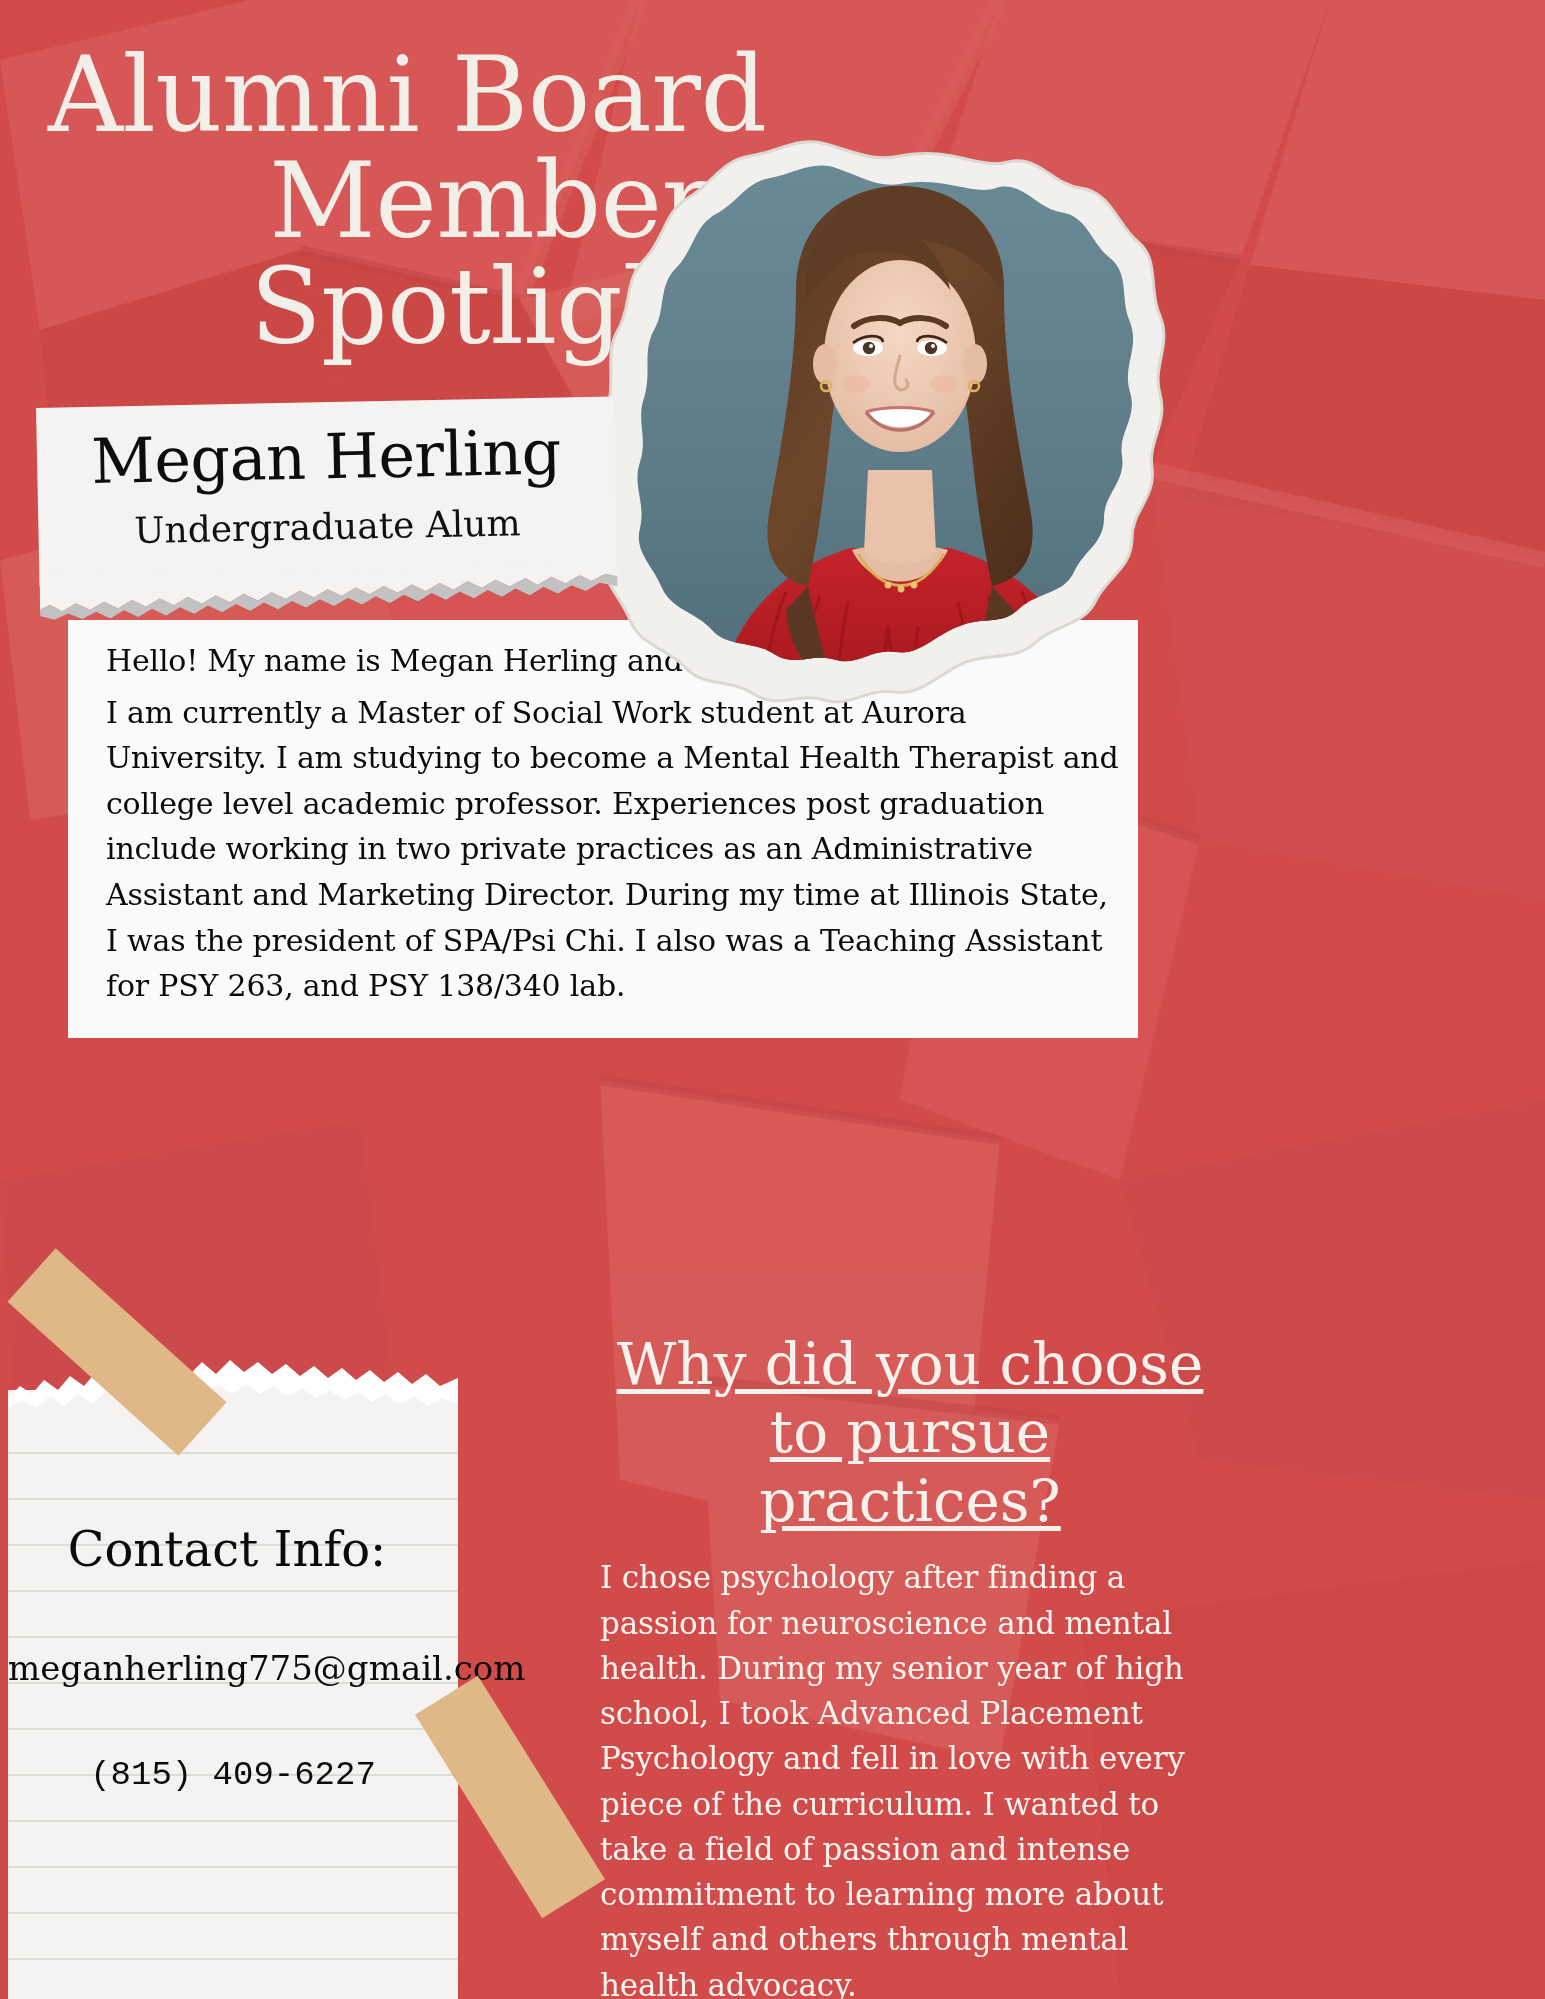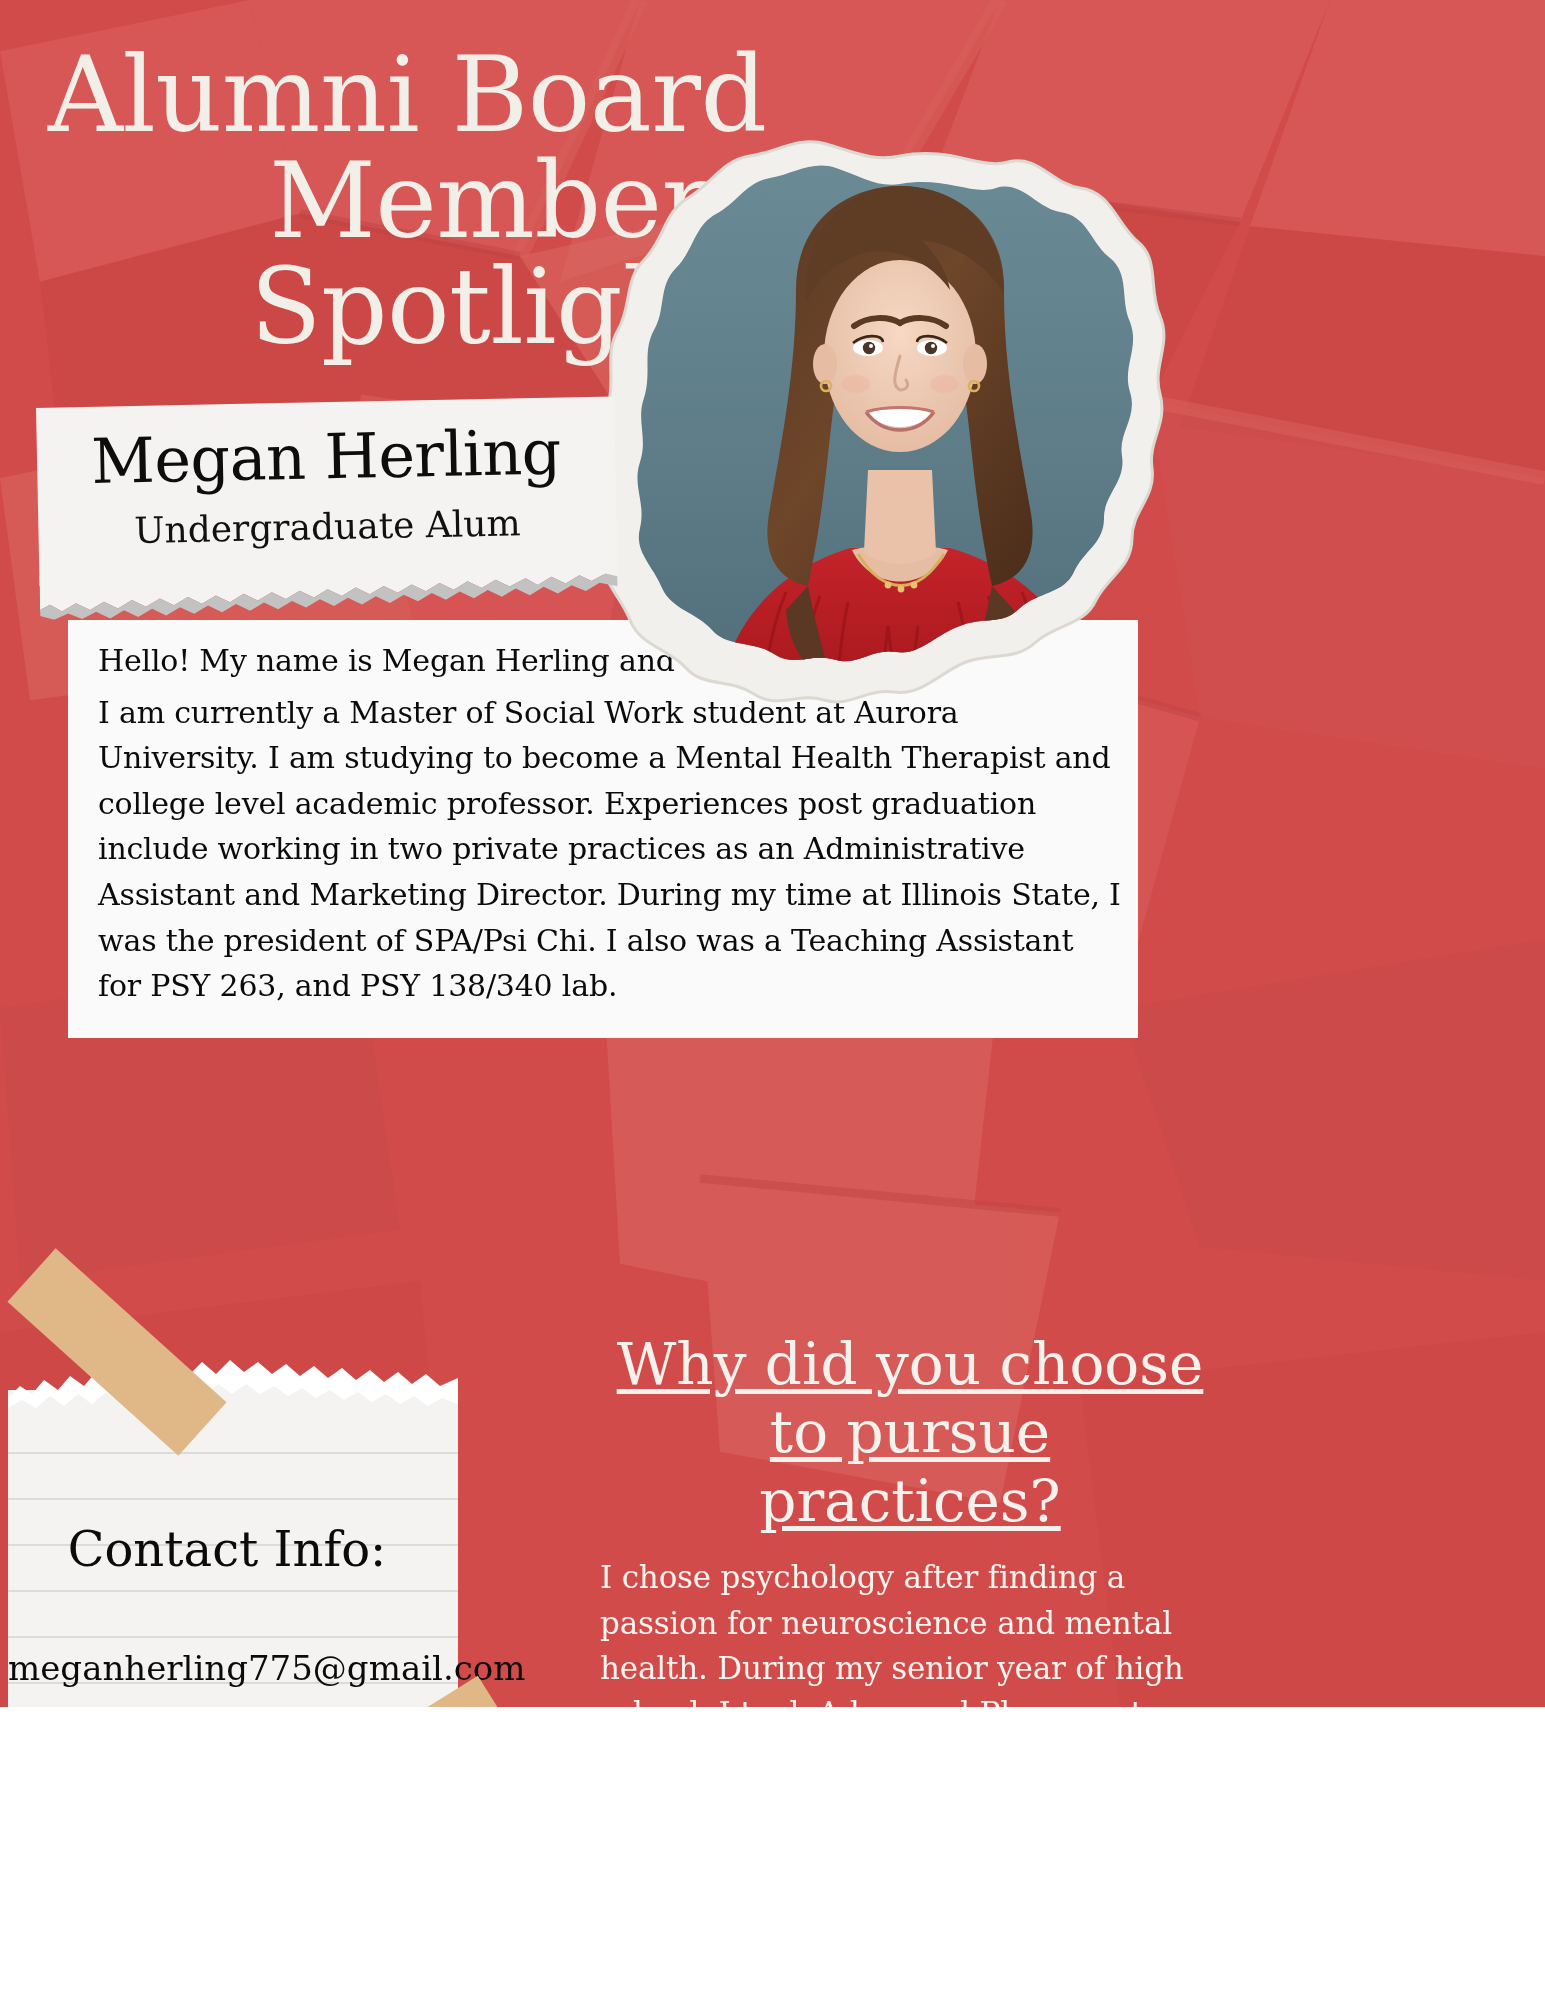--- a/index.html
+++ b/index.html
@@ -3,21 +3,21 @@
 <meta charset="utf-8">
 <style>
   html, body {
     margin: 0;
     padding: 0;
     background: #ffffff;
   }
   .page {
     position: relative;
     width: 1545px;
-    height: 1707px;
+    height: 1999px;
     overflow: hidden;
     background: #d946ef;
     font-family: "Liberation Serif", serif;
   }
 
   
   .bg-facets { position: absolute; inset: 0; z-index: 0; }
   .bg-facets svg { display: block; width: 100%; height: 100%; }
 
   
@@ -109,21 +109,21 @@
     position: absolute;
     left: 22px;
     top: 18px;
     right: 14px;
     font-family: "DejaVu Serif", "Liberation Serif", serif;
     font-size: 30px;
     line-height: 1.52;
     color: #0b0b0b;
     letter-spacing: -0.2px;
   }
-  .bio-text p { margin: 0 0 6px 8px; }
+  .bio-text p { margin: 0 0 6px 16px; }
 
   
   .notepad {
     position: absolute;
     left: 8px;
     top: 1356px;
     width: 450px;
     height: 643px;
     z-index: 8;
   }

